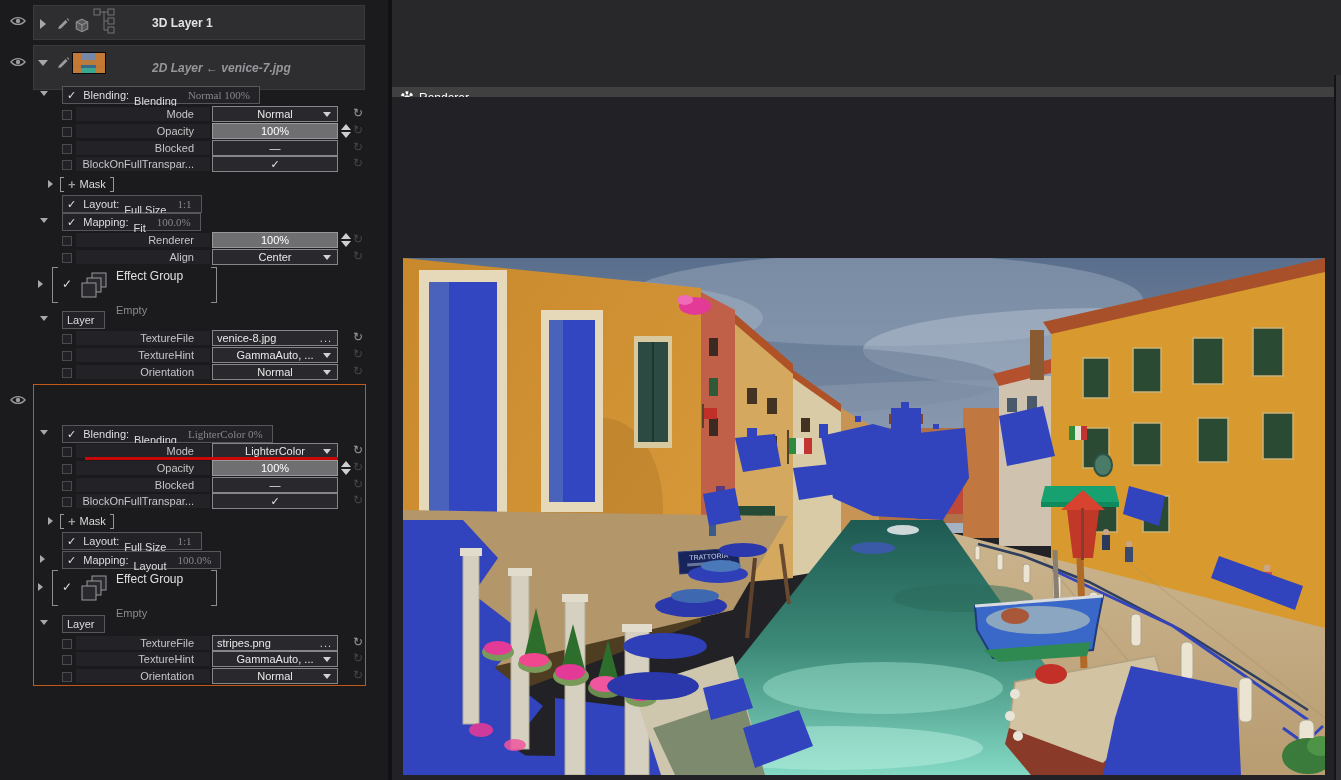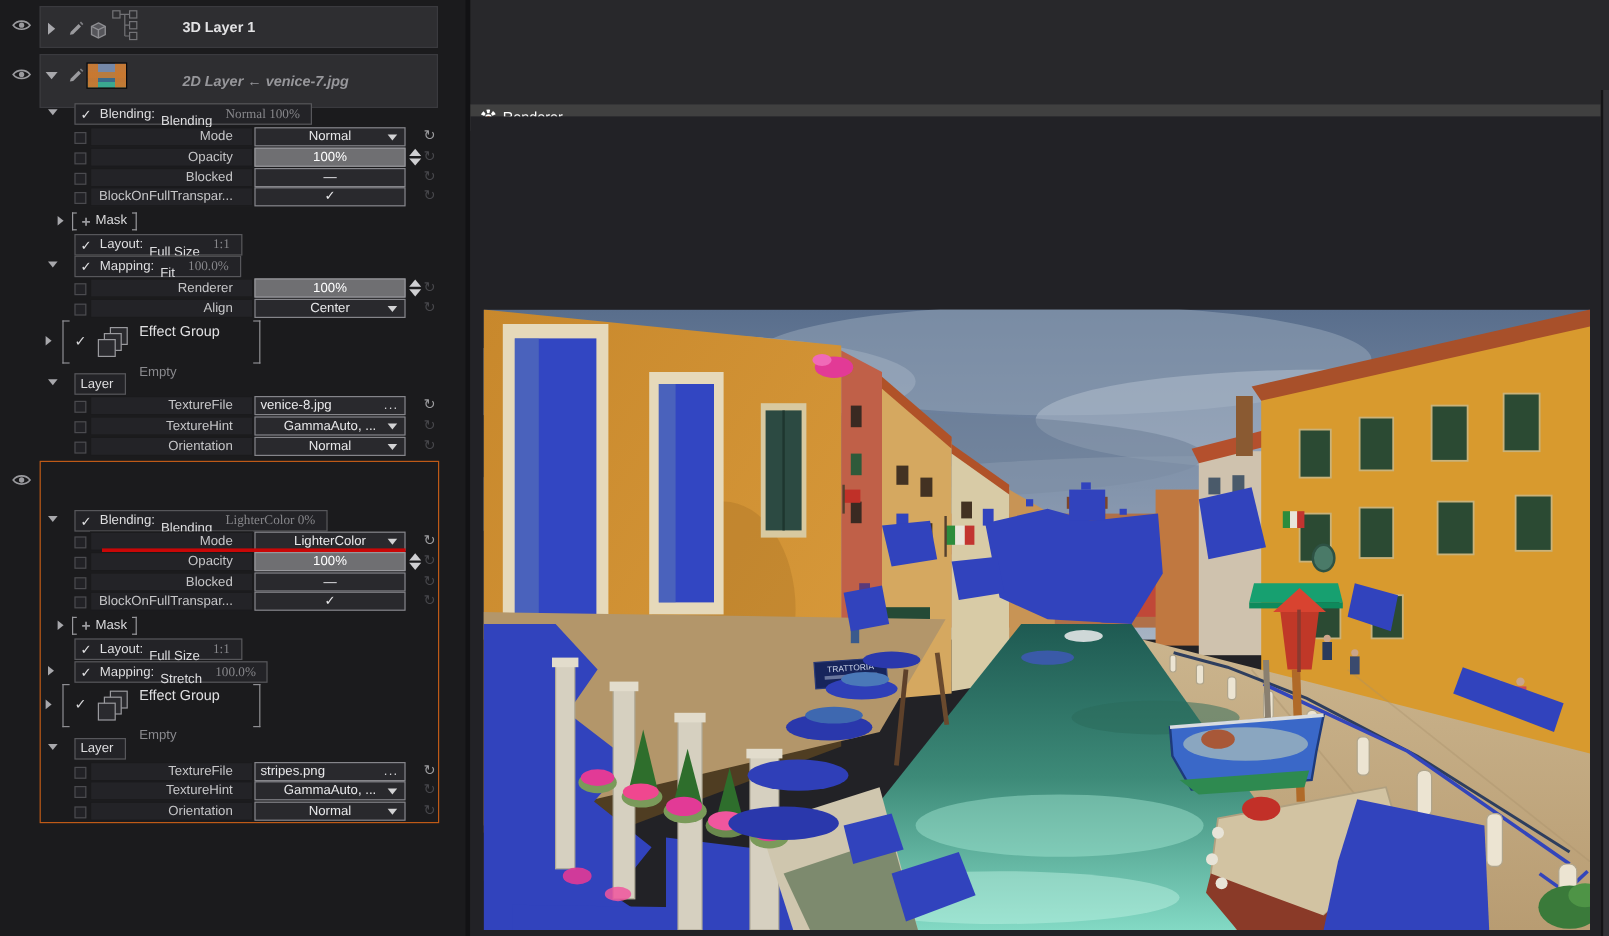--- a/index.html
+++ b/index.html
@@ -291,21 +291,21 @@
     <div class="shead" style="top:107px">
       <span class="sh-check">✓</span>
       <span class="sh-name">Layout:</span>
       <span class="sh-type">Full Size</span>
       <span class="sh-val">1:1</span>
     </div>
     <i class="tri-r sm" style="left:40px;top:130px"></i>
     <div class="shead" style="top:126px">
       <span class="sh-check">✓</span>
       <span class="sh-name">Mapping:</span>
-      <span class="sh-type">Stretch</span>
+      <span class="sh-type">Layout</span>
       <span class="sh-val">100.0%</span>
     </div>
     <i class="tri-r sm" style="left:38px;top:158px"></i>
     <div class="effect" style="top:145px">
       <span class="ebl"></span>
           <span class="ebr"></span>
       <span class="echeck">✓</span>
       <svg class="esq" width="30" height="28" viewBox="0 0 30 28">
             <rect x="12" y="2" width="14" height="14" fill="#2a2a2e" stroke="#9a9a9e"></rect>
             <rect x="7" y="7" width="14" height="14" fill="#2a2a2e" stroke="#9a9a9e"></rect>

